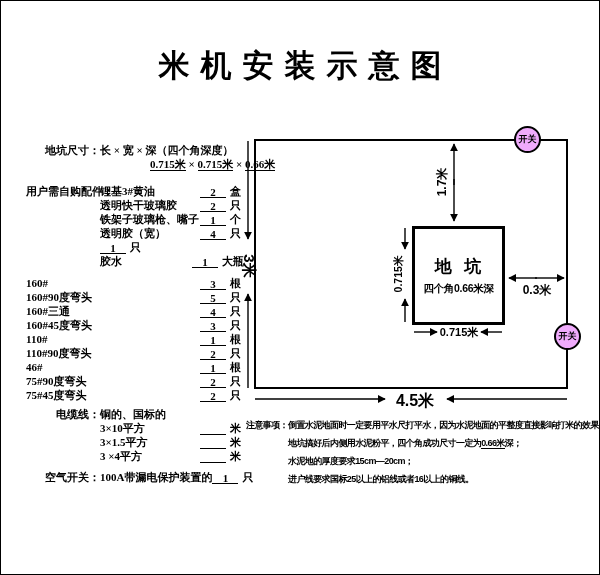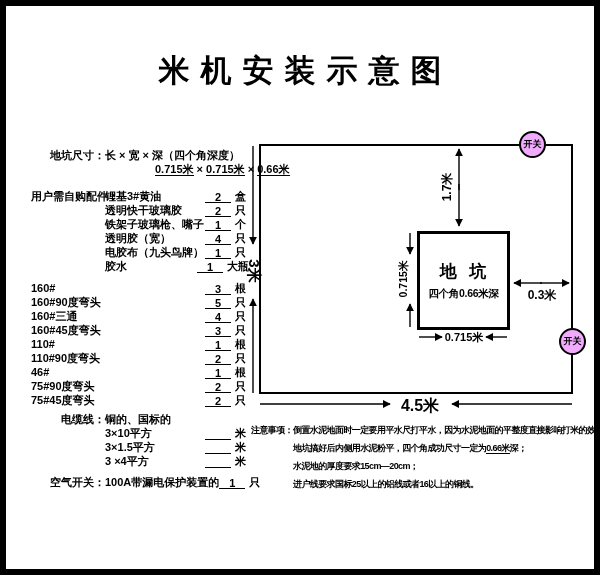--- a/index.html
+++ b/index.html
@@ -1,27 +1,27 @@
 <!DOCTYPE html>
 <html><head>
 <meta charset="utf-8">
 <style>
   html,body{margin:0;padding:0;background:#fff;}
   .canvas{
     position:relative;width:600px;height:575px;background:#ffffff;
-    border:6px solid #000000;box-sizing:border-box;overflow:hidden;
+    border:1px solid #000000;box-sizing:border-box;overflow:hidden;
     font-family:"Liberation Sans",sans-serif;color:#000;font-weight:bold;
   }
   
   .title{
     position:absolute;top:44px;left:0;width:100%;text-align:center;
     font-size:31px;letter-spacing:11px;text-indent:11px;white-space:nowrap;
   }
   
-  .parts{position:absolute;left:25px;top:142px;width:218px;font-size:11px;line-height:14px;}
+  .parts{position:absolute;left:25px;top:142px;width:218px;font-size:11px;line-height:14px;font-family:Liberation Serif, serif;}
   .sec{display:flex;}
   .sec-label{width:74px;flex:none;text-align:right;white-space:nowrap;}
   .sec-body{flex:1;min-width:0;}
   .pitsize{margin-bottom:13px;}
   .pitsize .l2{padding-left:6px;white-space:nowrap;margin-left:44px;}
   .uline{border-bottom:1px solid #000;}
   .gap8{margin-bottom:8px;} .gap5{margin-bottom:5px;} .gap7{margin-bottom:7px;}
   .prow{display:flex;align-items:flex-end;height:14px;}
   .prow-name{flex:1;white-space:nowrap;overflow:visible;}
   .prow-qty{flex:none;width:26px;height:12px;text-align:center;border-bottom:1px solid #000;}
@@ -94,21 +94,20 @@
             <span class="prow-name">铁架子玻璃枪、嘴子</span>
             <span class="prow-qty">1</span>
             <span class="prow-unit">个</span>
           </div>
             <div class="prow">
             <span class="prow-name">透明胶（宽）</span>
             <span class="prow-qty">4</span>
             <span class="prow-unit">只</span>
           </div>
             <div class="prow">
-            <span class="prow-name">电胶布（九头鸟牌）</span>
             <span class="prow-qty">1</span>
             <span class="prow-unit">只</span>
           </div>
             <div class="prow">
             <span class="prow-name">胶水</span>
             <span class="prow-qty">1</span>
             <span class="prow-unit">大瓶</span>
           </div>
           </div>
       </div>

